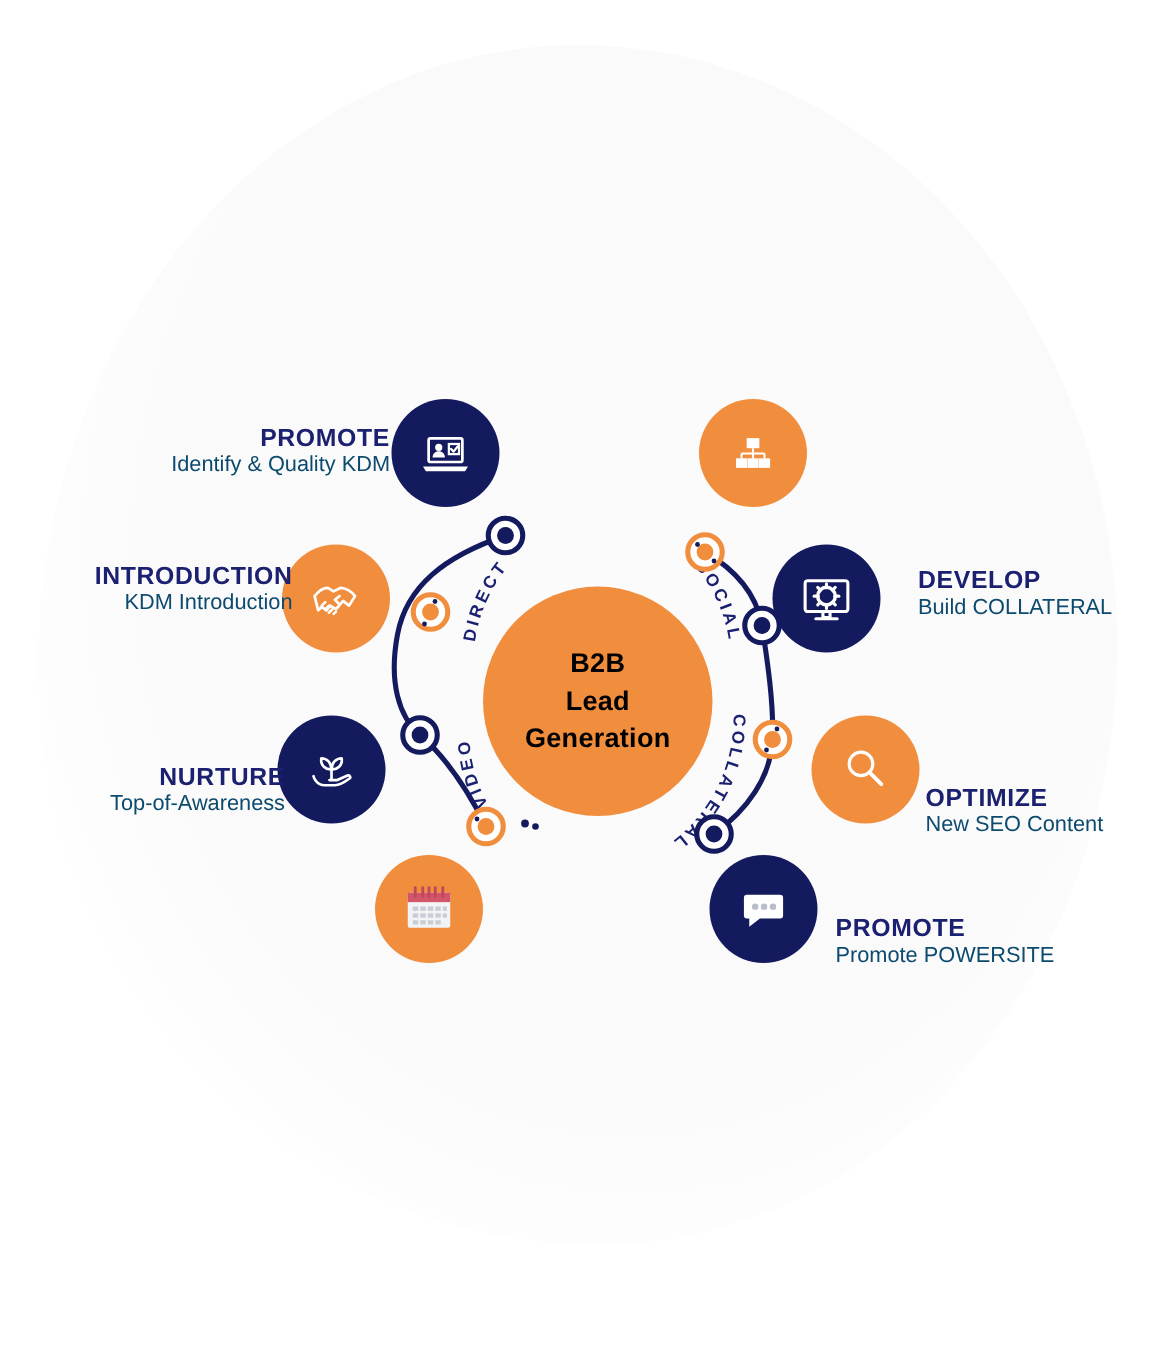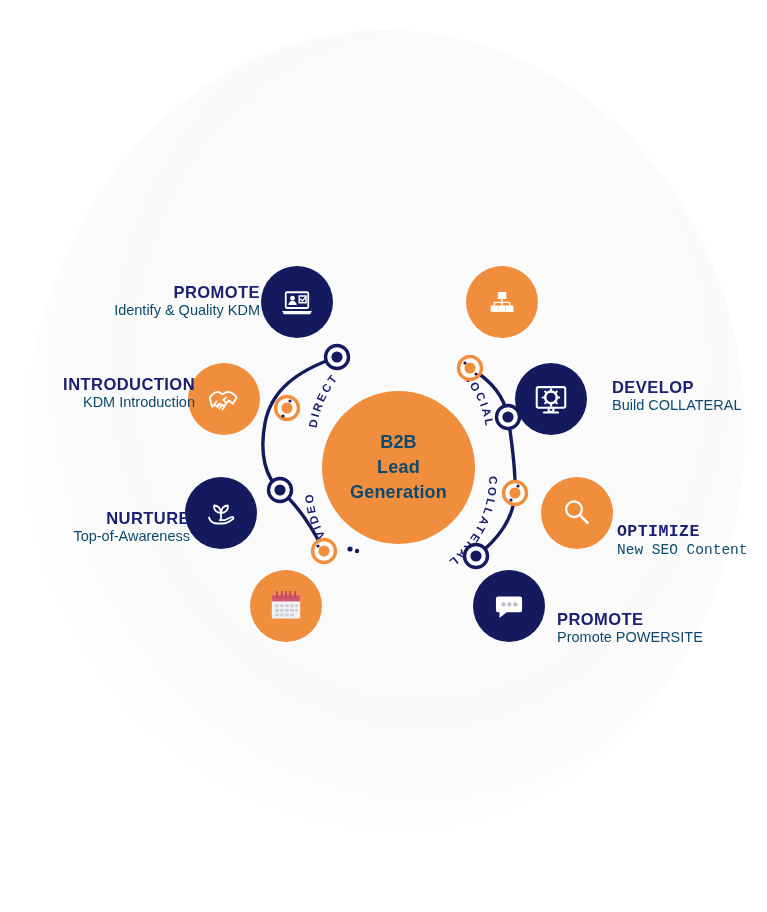--- a/index.html
+++ b/index.html
@@ -69,21 +69,21 @@
     left:322px;top:391px;
     width:153px;height:153px;
     border-radius:50%;
     background:#f18e3d;
     z-index:2;
     display:flex;align-items:center;justify-content:center;
     flex-direction:column;
   }
   .center-circle span{
     display:block;
-    color:#0c4a6e;
+    color:#000000;
     font-weight:bold;
     font-size:18px;
     letter-spacing:.2px;
     line-height:1.38;
     text-align:center;
   }
   .arc-text{
     font-family:"Liberation Sans", sans-serif;
     font-size:11.5px;
     font-weight:bold;
@@ -304,21 +304,21 @@
     <span class="sub">Top-of-Awareness</span>
   </div>
 
 
 
   <div class="lbl left-al" style="left:612px;top:378px;">
     <span class="ttl">DEVELOP</span>
     <span class="sub">Build COLLATERAL</span>
   </div>
 
-  <div class="lbl left-al" style="left:617px;top:523px;font-family:Liberation Mono, monospace;">
+  <div class="lbl left-al" style="left:617px;top:523px;">
     <span class="ttl">OPTIMIZE</span>
     <span class="sub">New SEO Content</span>
   </div>
 
   <div class="lbl left-al" style="left:557px;top:610px;">
     <span class="ttl">PROMOTE</span>
     <span class="sub">Promote POWERSITE</span>
   </div>
 
 </div>

